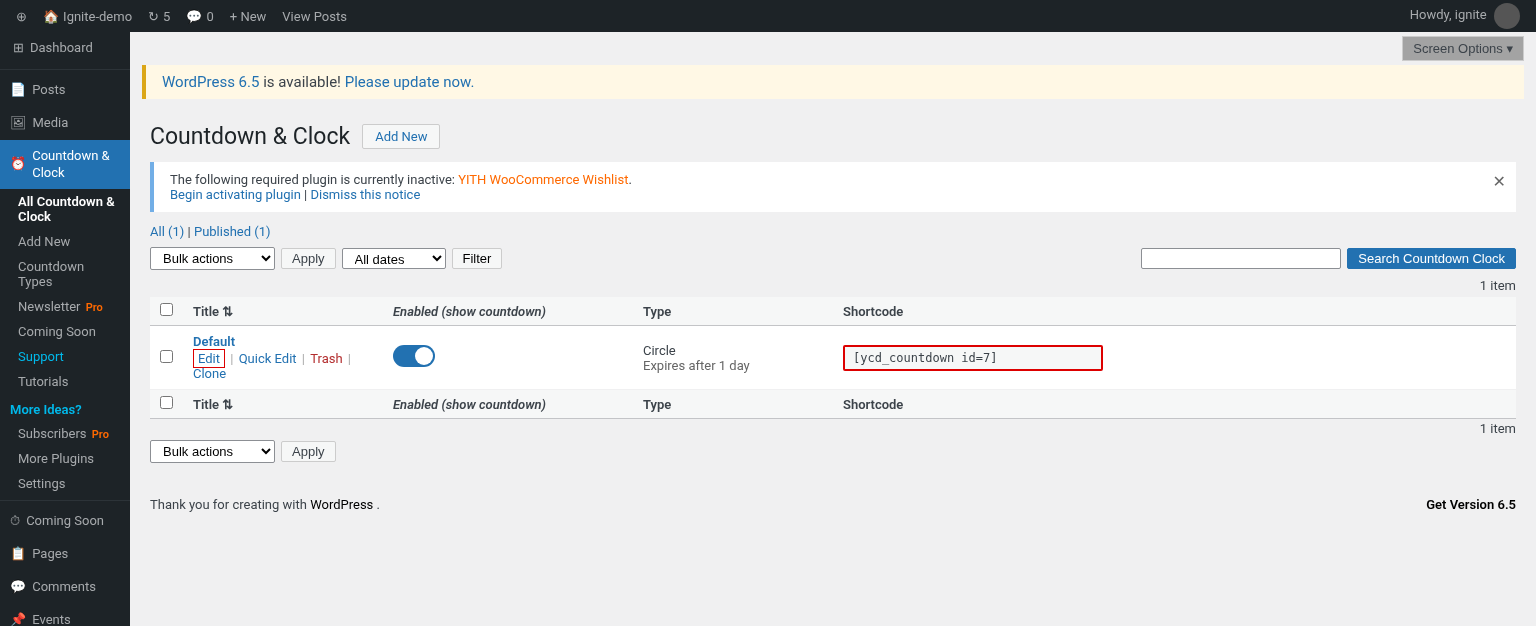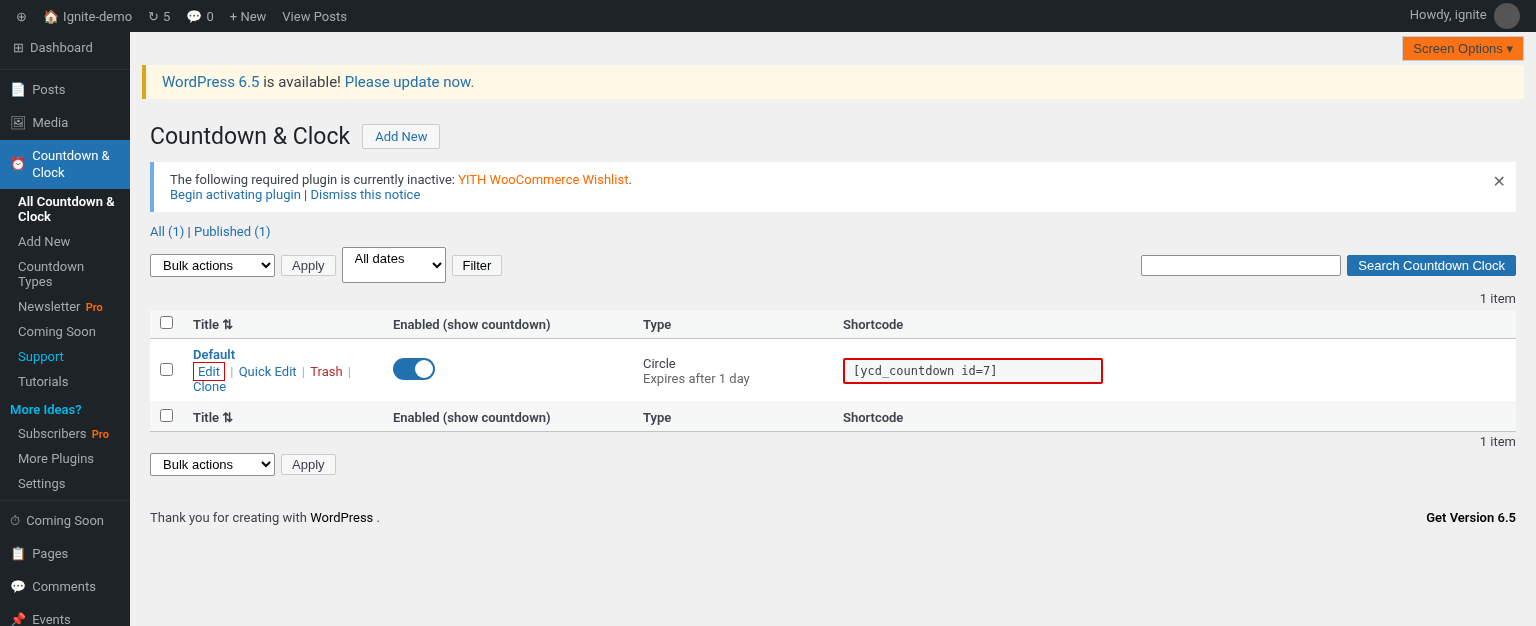--- a/index.html
+++ b/index.html
@@ -79,48 +79,48 @@
     .plugin-notice a.orange { color: #ff6900; }
     .plugin-notice .close-btn { position: absolute; right: 10px; top: 10px; cursor: pointer; color: #666; font-size: 16px; }
 
     
     .page-header { display: flex; align-items: center; gap: 12px; margin-bottom: 12px; margin-top: 8px; }
     .page-title { font-size: 23px; font-weight: 400; color: #1d2327; }
     .add-new-btn { background: #f6f7f7; border: 1px solid #ccc; color: #2271b1; padding: 4px 12px; font-size: 13px; cursor: pointer; border-radius: 2px; text-decoration: none; }
 
     
     .screen-options-bar { display: flex; justify-content: flex-end; padding: 4px 0 0 0; }
-    .screen-options-btn { background: #f97316; border: 1px solid #ccc; padding: 4px 10px; font-size: 13px; cursor: pointer; color: #3c434a; }
+    .screen-options-btn { background: #a3a3a3; border: 1px solid #ccc; padding: 4px 10px; font-size: 13px; cursor: pointer; color: #3c434a; }
 
     
     .filter-links { margin-bottom: 8px; font-size: 13px; }
     .filter-links a { color: #2271b1; text-decoration: none; }
     .filter-links span { color: #3c434a; }
 
     
     .table-controls { display: flex; align-items: center; gap: 6px; margin-bottom: 6px; justify-content: space-between; }
     .table-controls-left { display: flex; align-items: center; gap: 6px; }
     .table-controls-right { display: flex; align-items: center; gap: 6px; }
     .bulk-select { padding: 2px 24px 2px 8px; border: 1px solid #8c8f94; border-radius: 2px; background: #fff; font-size: 13px; appearance: auto; cursor: pointer; }
     .apply-btn { background: #f6f7f7; border: 1px solid #ccc; padding: 2px 10px; font-size: 13px; cursor: pointer; border-radius: 2px; color: #3c434a; }
-    .date-select { padding: 2px 24px 15px 8px; border: 1px solid #8c8f94; border-radius: 2px; background: #fff; font-size: 13px; appearance: auto; cursor: pointer; }
+    .date-select { padding: 2px 24px 0 8px; border: 1px solid #8c8f94; border-radius: 2px; background: #fff; font-size: 13px; appearance: auto; cursor: pointer; }
     .filter-btn { background: #f6f7f7; border: 1px solid #ccc; padding: 2px 10px; font-size: 13px; cursor: pointer; border-radius: 2px; }
     .search-input { padding: 2px 8px; border: 1px solid #8c8f94; border-radius: 2px; font-size: 13px; width: 200px; }
     .search-btn { background: #2271b1; border: 1px solid #2271b1; color: #fff; padding: 2px 10px; font-size: 13px; cursor: pointer; border-radius: 2px; }
 
     
     .item-count { font-size: 13px; color: #3c434a; text-align: right; padding: 2px 0 4px; }
 
     
     .wp-table { width: 100%; border-collapse: collapse; background: #fff; }
     .wp-table th { background: #f6f7f7; border-bottom: 1px solid #c3c4c7; padding: 6px 10px; font-size: 13px; font-weight: 600; text-align: left; }
     .wp-table td { border-bottom: 1px solid #f0f0f1; padding: 8px 10px; font-size: 13px; vertical-align: middle; }
     .col-cb { width: 30px; }
     .col-title { width: 200px; }
-    .col-enabled { width: 250px; }
+    .col-enabled { width: 250px; font-style: italic; }
     .col-type { width: 200px; }
     .col-shortcode { }
 
     
     .toggle { display: inline-block; width: 42px; height: 22px; border-radius: 11px; background: #2271b1; position: relative; cursor: pointer; }
     .toggle-knob { position: absolute; top: 2px; right: 2px; width: 18px; height: 18px; border-radius: 50%; background: #fff; transition: left 0.2s; }
 
     
     .row-actions { font-size: 13px; color: #3c434a; margin-top: 2px; }
     .row-actions a { color: #2271b1; text-decoration: none; }

